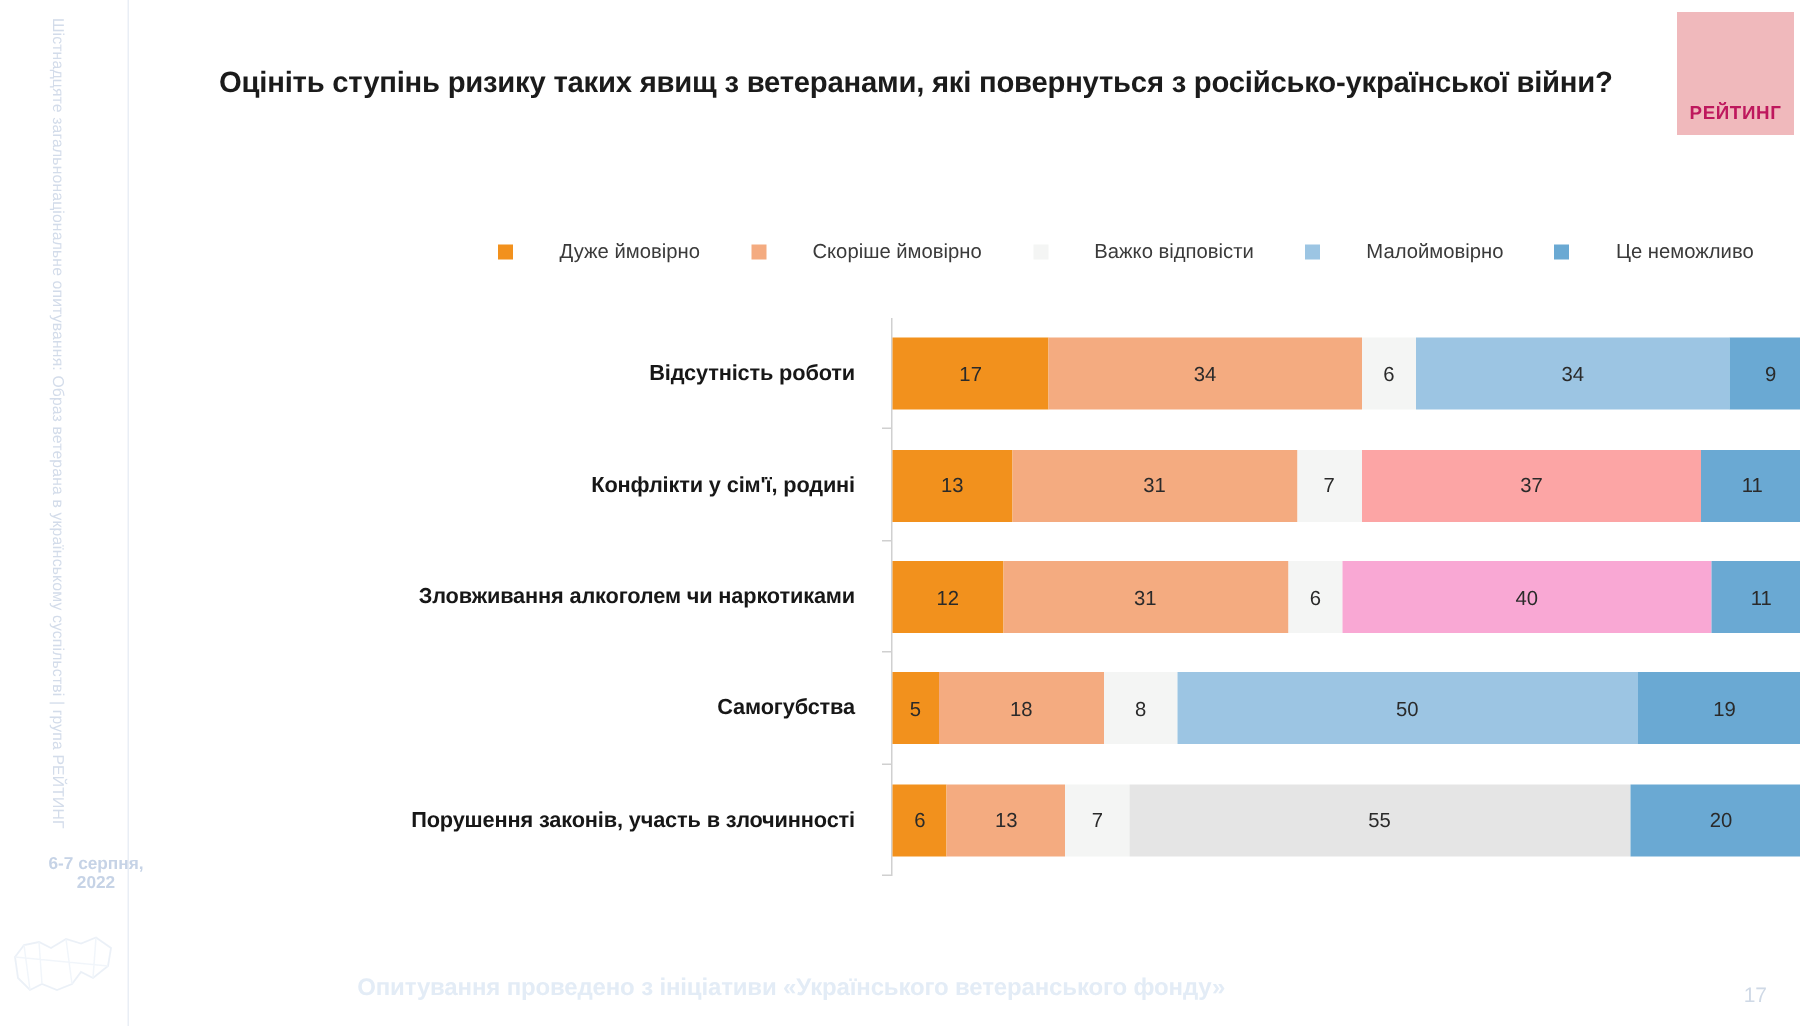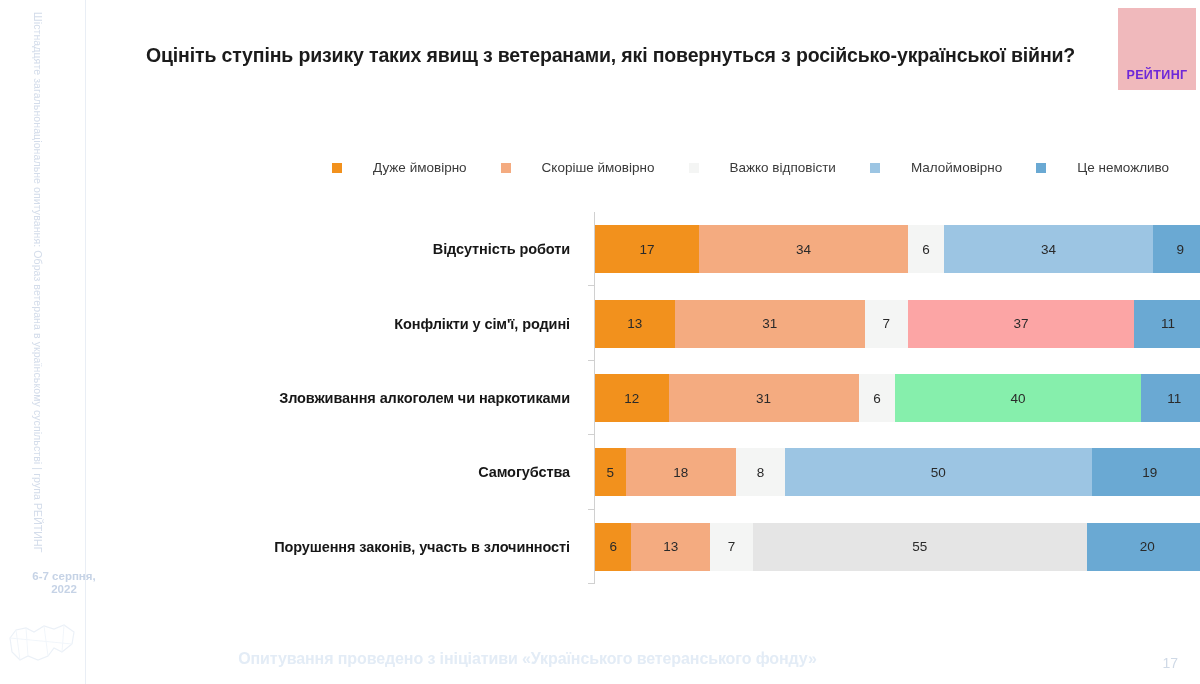--- a/index.html
+++ b/index.html
@@ -62,21 +62,21 @@
     background: #f0b9bc;
     display: flex;
     align-items: flex-end;
     justify-content: center;
     padding-bottom: 8px;
   }
   .logo-text {
     font-size: 12.5px;
     font-weight: bold;
     letter-spacing: .4px;
-    color: #6d28d9;
+    color: #be185d;
   }
 
   
   .title {
     position: absolute;
     left: 146px; top: 44px;
     width: 950px;
     font-size: 19.5px;
     font-weight: bold;
     color: #1b1b1b;
@@ -254,21 +254,21 @@
           <div class="seg" style="background: rgb(106, 169, 211); width: 11%;">11</div>
         </div>
       </div>
       <div class="row">
         <div class="row-label">Зловживання алкоголем чи наркотиками</div>
         <div class="tick"></div>
         <div class="bar">
           <div class="seg" style="background: rgb(242, 145, 29); width: 12%;">12</div>
           <div class="seg" style="background: rgb(244, 171, 128); width: 31%;">31</div>
           <div class="seg" style="background: rgb(244, 245, 244); width: 6%; color: rgb(42, 42, 42);">6</div>
-          <div class="seg" style="background: #86efac; width: 40%;">40</div>
+          <div class="seg" style="background: #f9a8d4; width: 40%;">40</div>
           <div class="seg" style="background: rgb(106, 169, 211); width: 11%;">11</div>
         </div>
       </div>
       <div class="row">
         <div class="row-label">Самогубства</div>
         <div class="tick"></div>
         <div class="bar">
           <div class="seg" style="background: rgb(242, 145, 29); width: 5%;">5</div>
           <div class="seg" style="background: rgb(244, 171, 128); width: 18%;">18</div>
           <div class="seg" style="background: rgb(244, 245, 244); width: 8%; color: rgb(42, 42, 42);">8</div>

